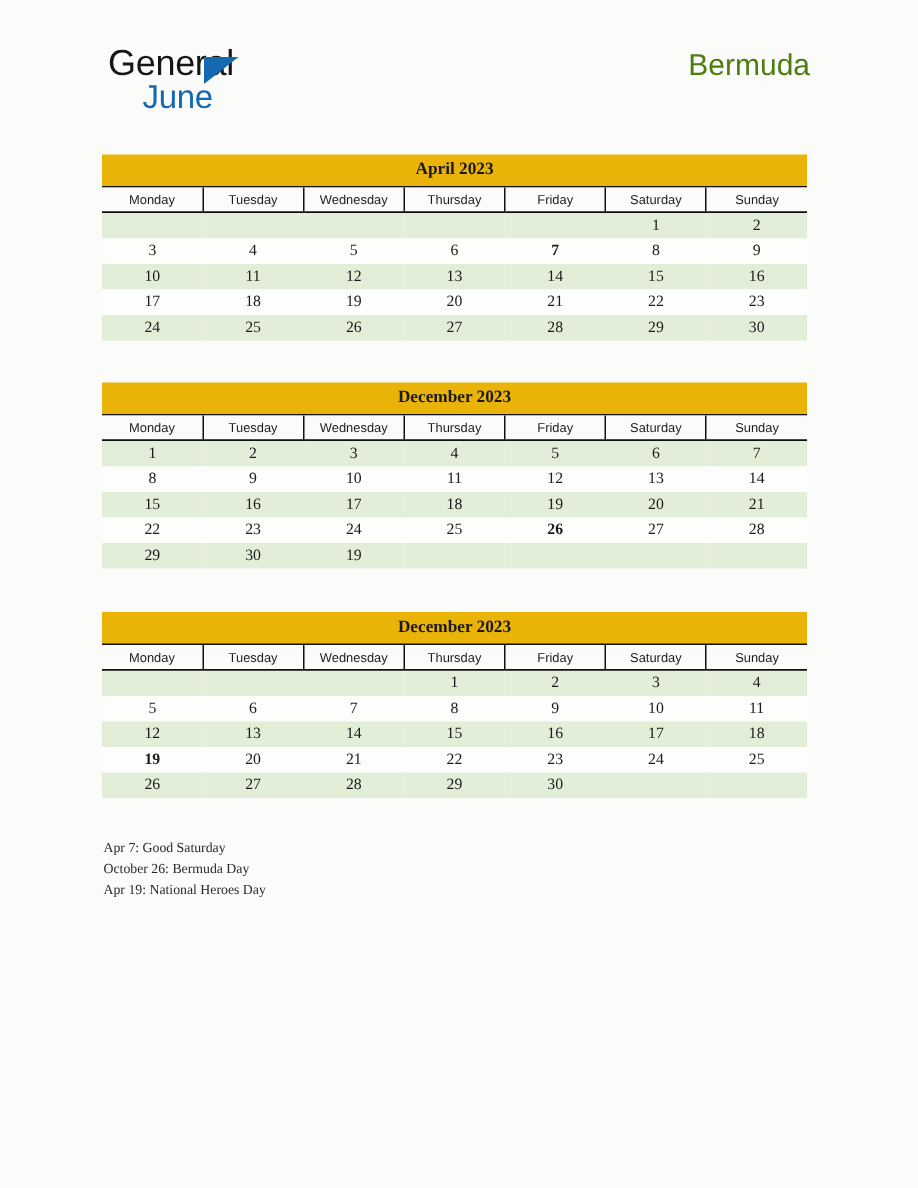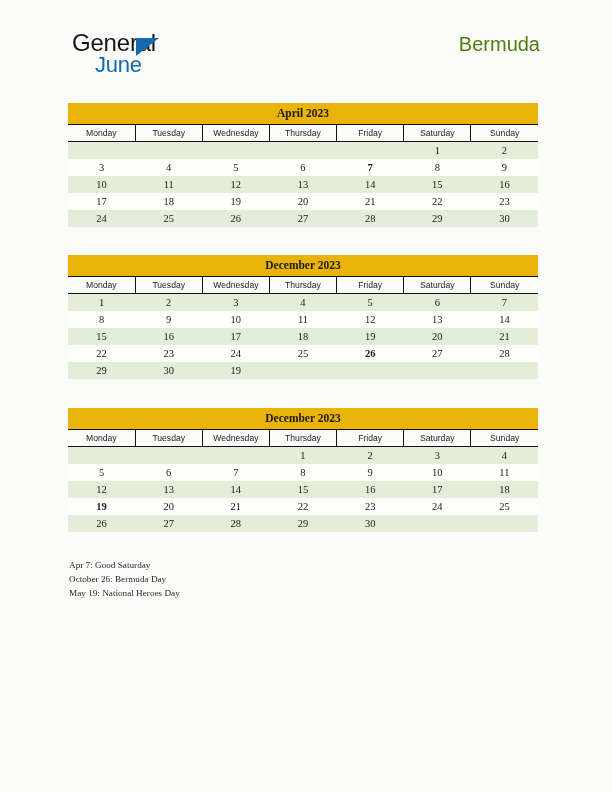--- a/index.html
+++ b/index.html
@@ -400,14 +400,14 @@
           <td class="empty"></td>
           <td class="empty"></td>
         </tr>
       </tbody>
   </table>
 </div>
 
 <div class="legend">
   <div>Apr 7: Good Saturday</div>
   <div>October 26: Bermuda Day</div>
-  <div>May 19: National Heroes Day</div>
+  <div>Apr 19: National Heroes Day</div>
 </div>
 
 </body></html>

